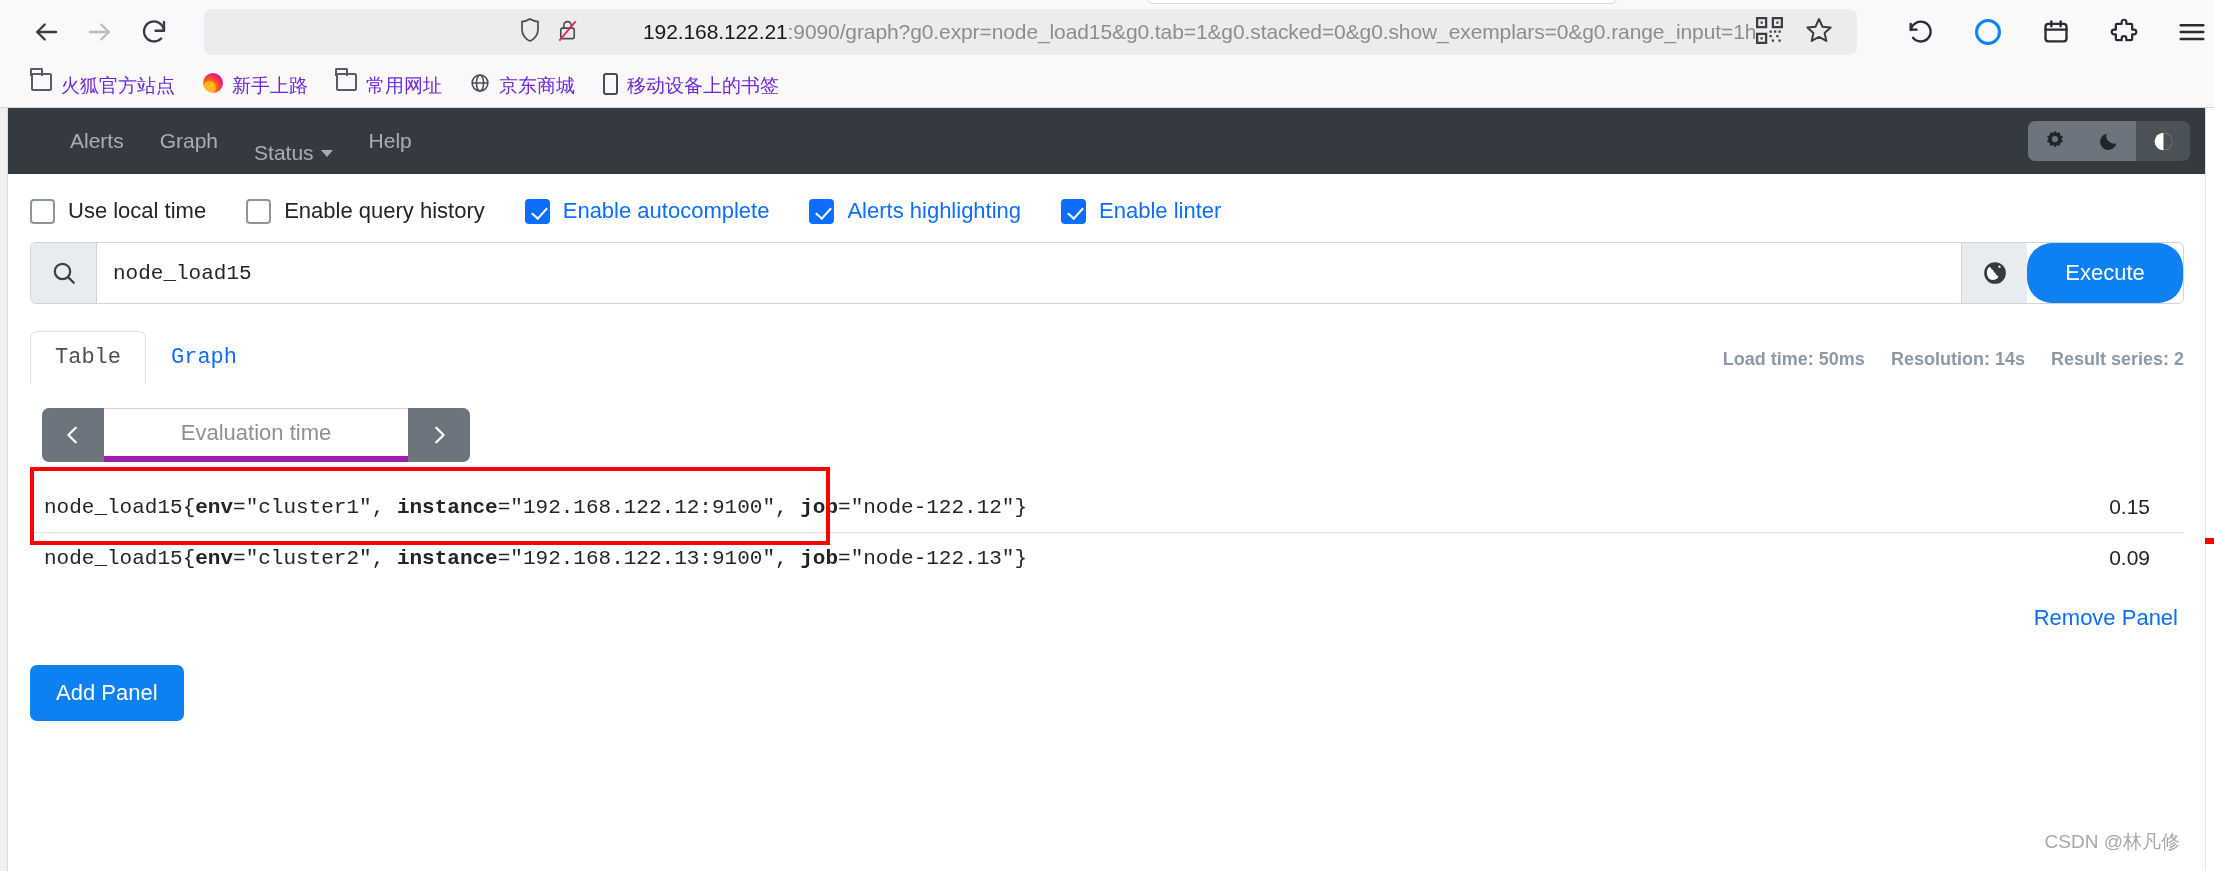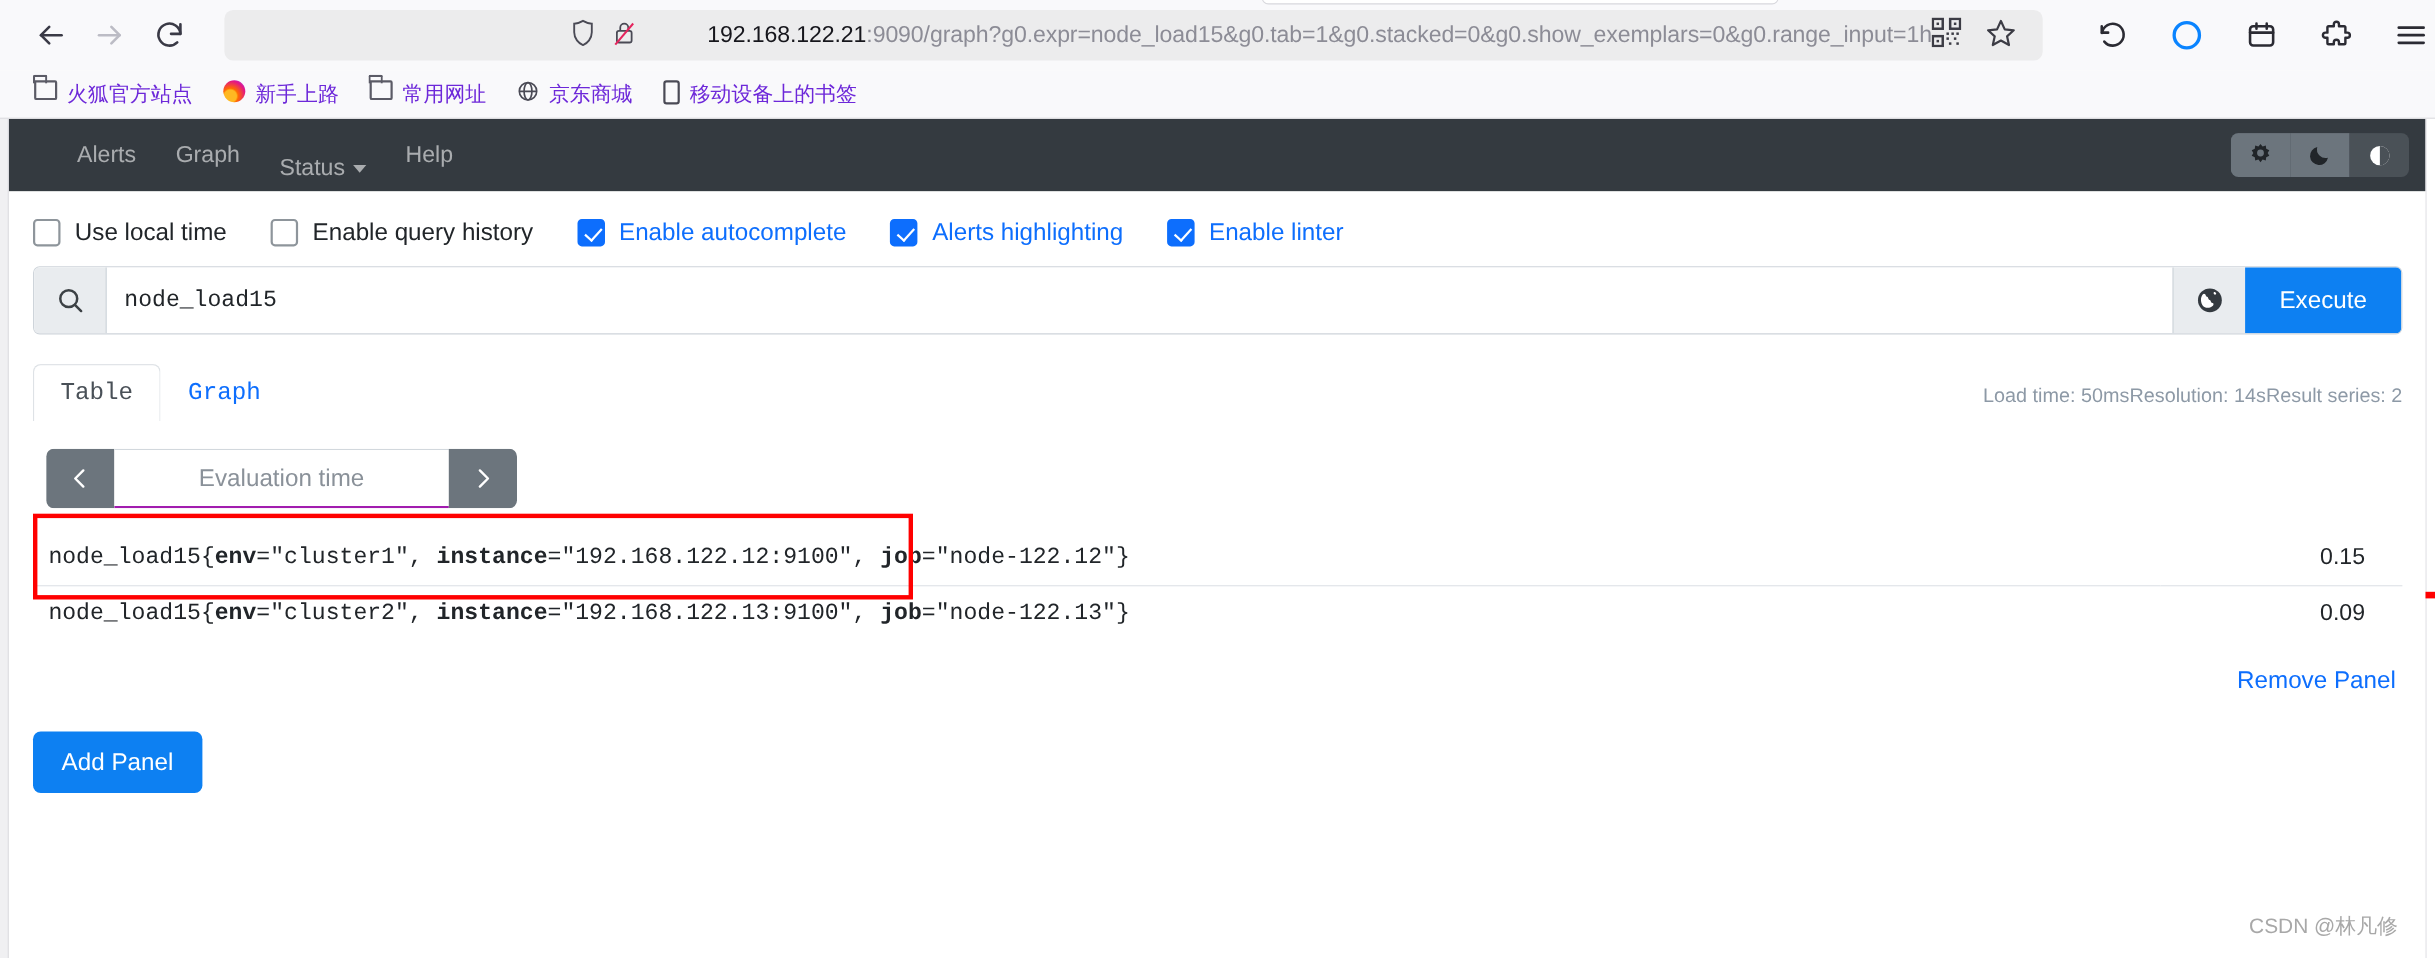--- a/index.html
+++ b/index.html
@@ -227,25 +227,25 @@
     font-size: 21px;
     color: #212529;
   }
   .q-globe {
     width: 66px;
     background: #e9ecef;
     border-left: 1px solid #ced4da;
     display: flex; align-items: center; justify-content: center;
   }
   .q-exec {
-    width: 142px;
+    width: 156px;
     background: #0d80f2;
     color: #fff;
     font-size: 22px;
-    display: flex; align-items: center; justify-content: center;
+    display: flex; align-items: center; justify-content: center; border-radius: 25px;
   }
 
   
   .tabs-wrap {
     margin-top: 26px;
     position: relative;
     display: flex;
     align-items: flex-end;
   }
   .tabs { display: flex; font-family: Liberation Mono, monospace; }
@@ -267,23 +267,25 @@
   }
   .tabs-line {
     position: absolute;
     left: 0; right: 0; bottom: 0;
     border-bottom: 1px solid #dee2e6;
     z-index: -1;
   }
   .tabs-meta {
     margin-left: auto;
     display: flex;
+    gap: 26px;
     font-size: 18px;
     color: #8d99a6;
     padding-bottom: 12px;
+    font-weight: bold;
   }
 
   
   .panel { padding-top: 26px; position: relative; }
   .eval-group {
     display: flex;
     width: 428px;
     height: 54px;
     margin-left: 12px;
     border-radius: 7px;
@@ -296,21 +298,21 @@
     display: flex; align-items:center; justify-content:center;
     font-size: 26px;
   }
   .eval-input {
     flex: 1;
     background: #fff;
     display: flex; align-items: center; justify-content: center;
     font-size: 22px;
     color: #8a9199;
     border-top: 1px solid #ced4da;
-    border-bottom: 2px solid #a21caf;
+    border-bottom: 6px solid #a21caf;
   }
 
   
   .rtable {
     margin-top: 20px;
     width: 100%;
     border-collapse: collapse;
     table-layout: fixed;
   }
   .rtable td {

